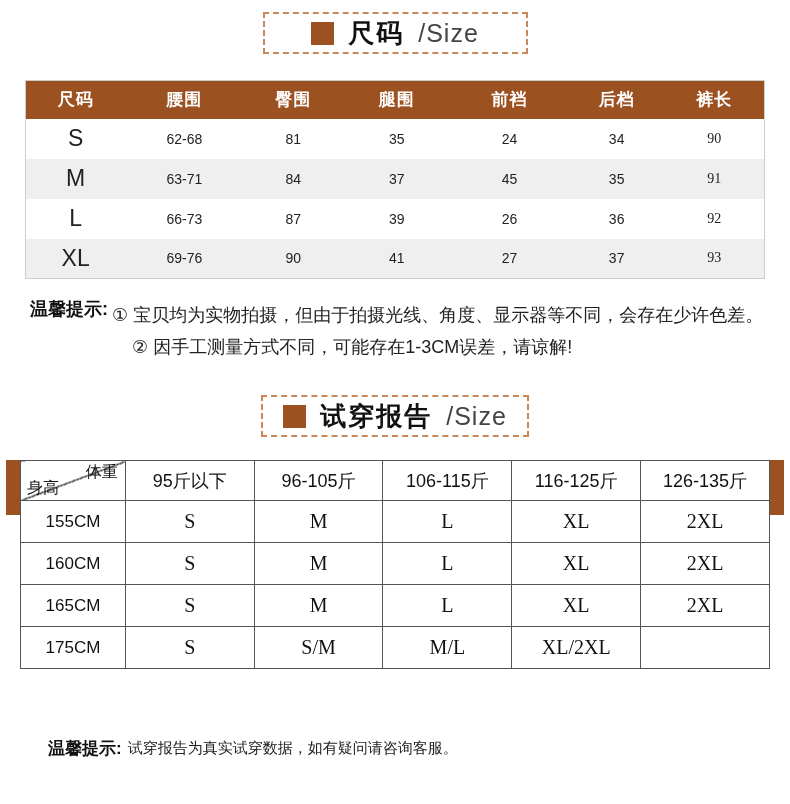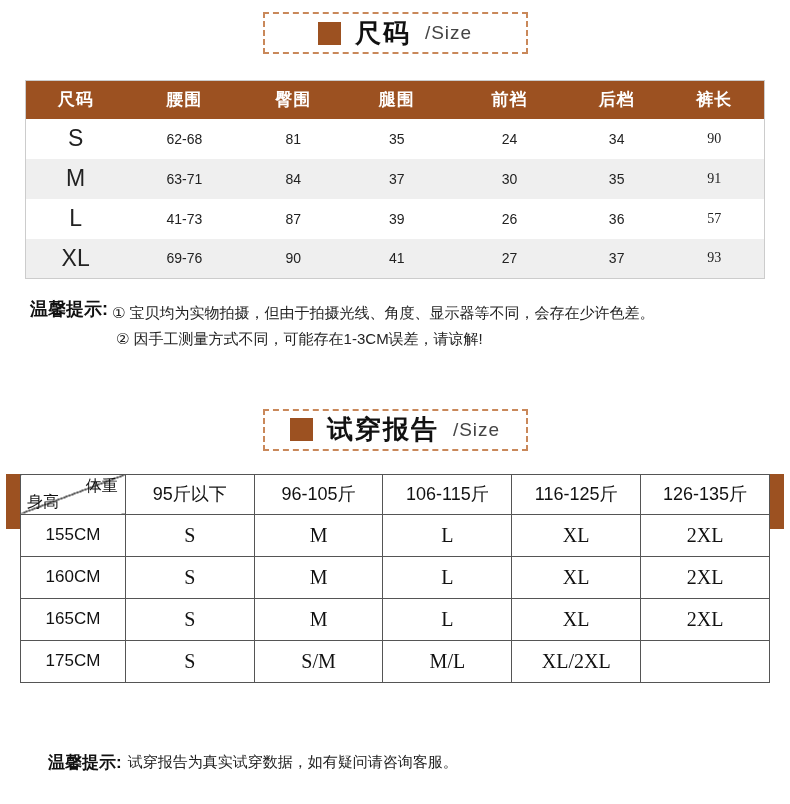--- a/index.html
+++ b/index.html
@@ -18,23 +18,23 @@
     color:var(--text-dark);
   }
   
   .title-box{
     display:flex;align-items:center;justify-content:center;gap:14px;
     border:2px dashed var(--title-dash);
     height:42px;margin:0 auto;padding:0 20px;width:max-content;min-width:265px;
   }
   .title-box .sq{width:23px;height:23px;background:var(--accent-brown);flex:0 0 auto;}
   .title-main{font-size:26px;font-weight:bold;letter-spacing:2px;color:#111;}
-  .title-sub{font-size:19px;color:#444;letter-spacing:1px;}
+  .title-sub{font-size:25px;color:#444;letter-spacing:1px;}
   .tb1{margin-top:12px;}
-  .tb2{margin-top:56px;}
+  .tb2{margin-top:32px;}
 
   
   table{border-collapse:collapse;table-layout:fixed;}
   .size-table{
     width:740px;margin:26px auto 0;
     border:1px solid var(--table-border-light);
   }
   .size-table th{
     background:var(--accent-brown);color:#ffffff;
     font-size:17px;font-weight:bold;height:38px;letter-spacing:1px;
@@ -42,22 +42,22 @@
   .size-table td{
     text-align:center;height:40px;font-size:14px;color:#222;
   }
   .size-table tbody tr:nth-child(even){background:var(--row-alt);}
   .size-table td.first{font-size:23px;}
   .serif{font-family:"Liberation Serif","DejaVu Serif",serif;}
 
   
   .tip1{display:flex;align-items:flex-start;margin:18px 0 0 30px;}
   .tip-label{font-size:18px;font-weight:bold;color:#111;white-space:nowrap;text-align:right;}
-  .tip1 .tip-lines{font-size:15px;color:#222;line-height:1.75;padding-top:3px;margin-left:4px;}
-  .tip1 .tip-lines div:nth-child(2){margin-left:4px;}
+  .tip1 .tip-lines{font-size:18px;color:#222;line-height:1.75;padding-top:3px;margin-left:4px;}
+  .tip1 .tip-lines div:nth-child(2){margin-left:20px;}
   .tip2{margin:15px 0 0 48px;font-size:15px;color:#222;display:flex;align-items:center;}
   .tip2 .tip-label{font-size:17px;margin-right:6px;}
 
   
   .tryon-wrap{position:relative;margin-top:23px;height:262px;}
   .tryon-panel{
     position:absolute;left:6px;right:6px;top:0;height:55px;
     background:var(--accent-brown);
   }
   .tryon-table{
@@ -120,32 +120,32 @@
       <td>35</td>
       <td>24</td>
       <td>34</td>
       <td class="serif">90</td>
     </tr>
     <tr>
       <td class="first">M</td>
       <td>63-71</td>
       <td>84</td>
       <td>37</td>
-      <td>30</td>
+      <td>45</td>
       <td>35</td>
       <td class="serif">91</td>
     </tr>
     <tr>
       <td class="first">L</td>
-      <td>41-73</td>
+      <td>66-73</td>
       <td>87</td>
       <td>39</td>
       <td>26</td>
       <td>36</td>
-      <td class="serif">57</td>
+      <td class="serif">92</td>
     </tr>
     <tr>
       <td class="first">XL</td>
       <td>69-76</td>
       <td>90</td>
       <td>41</td>
       <td>27</td>
       <td>37</td>
       <td class="serif">93</td>
     </tr>

